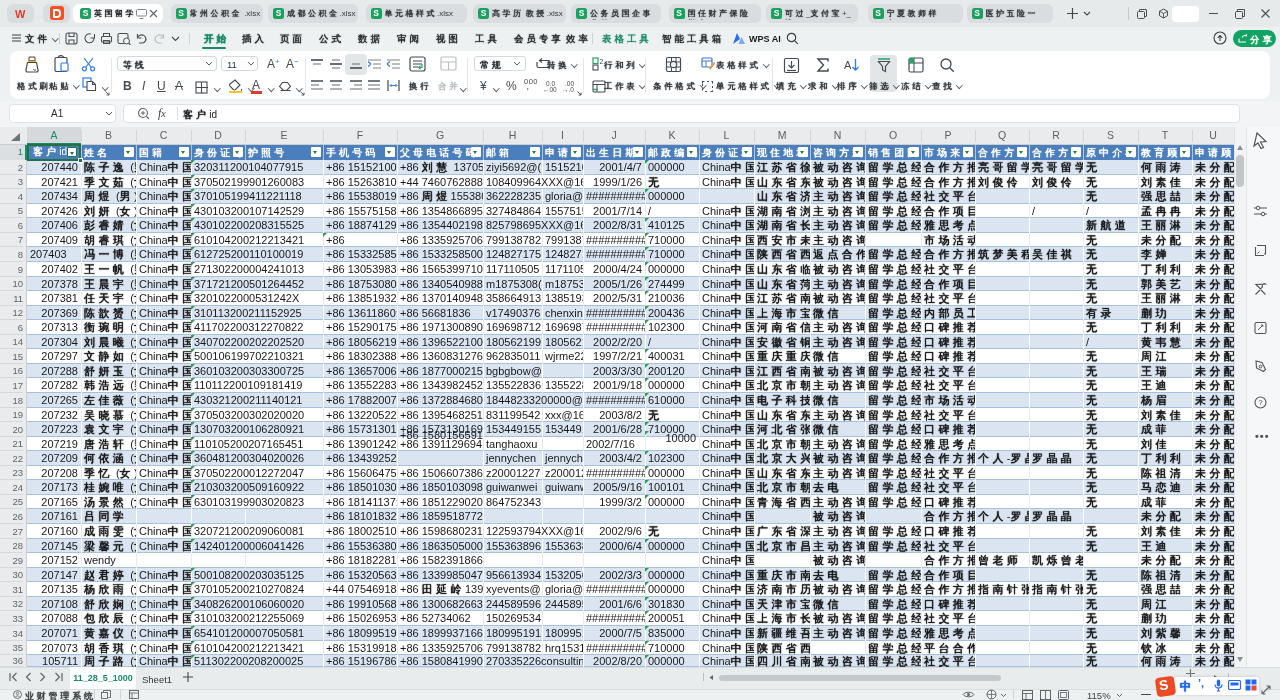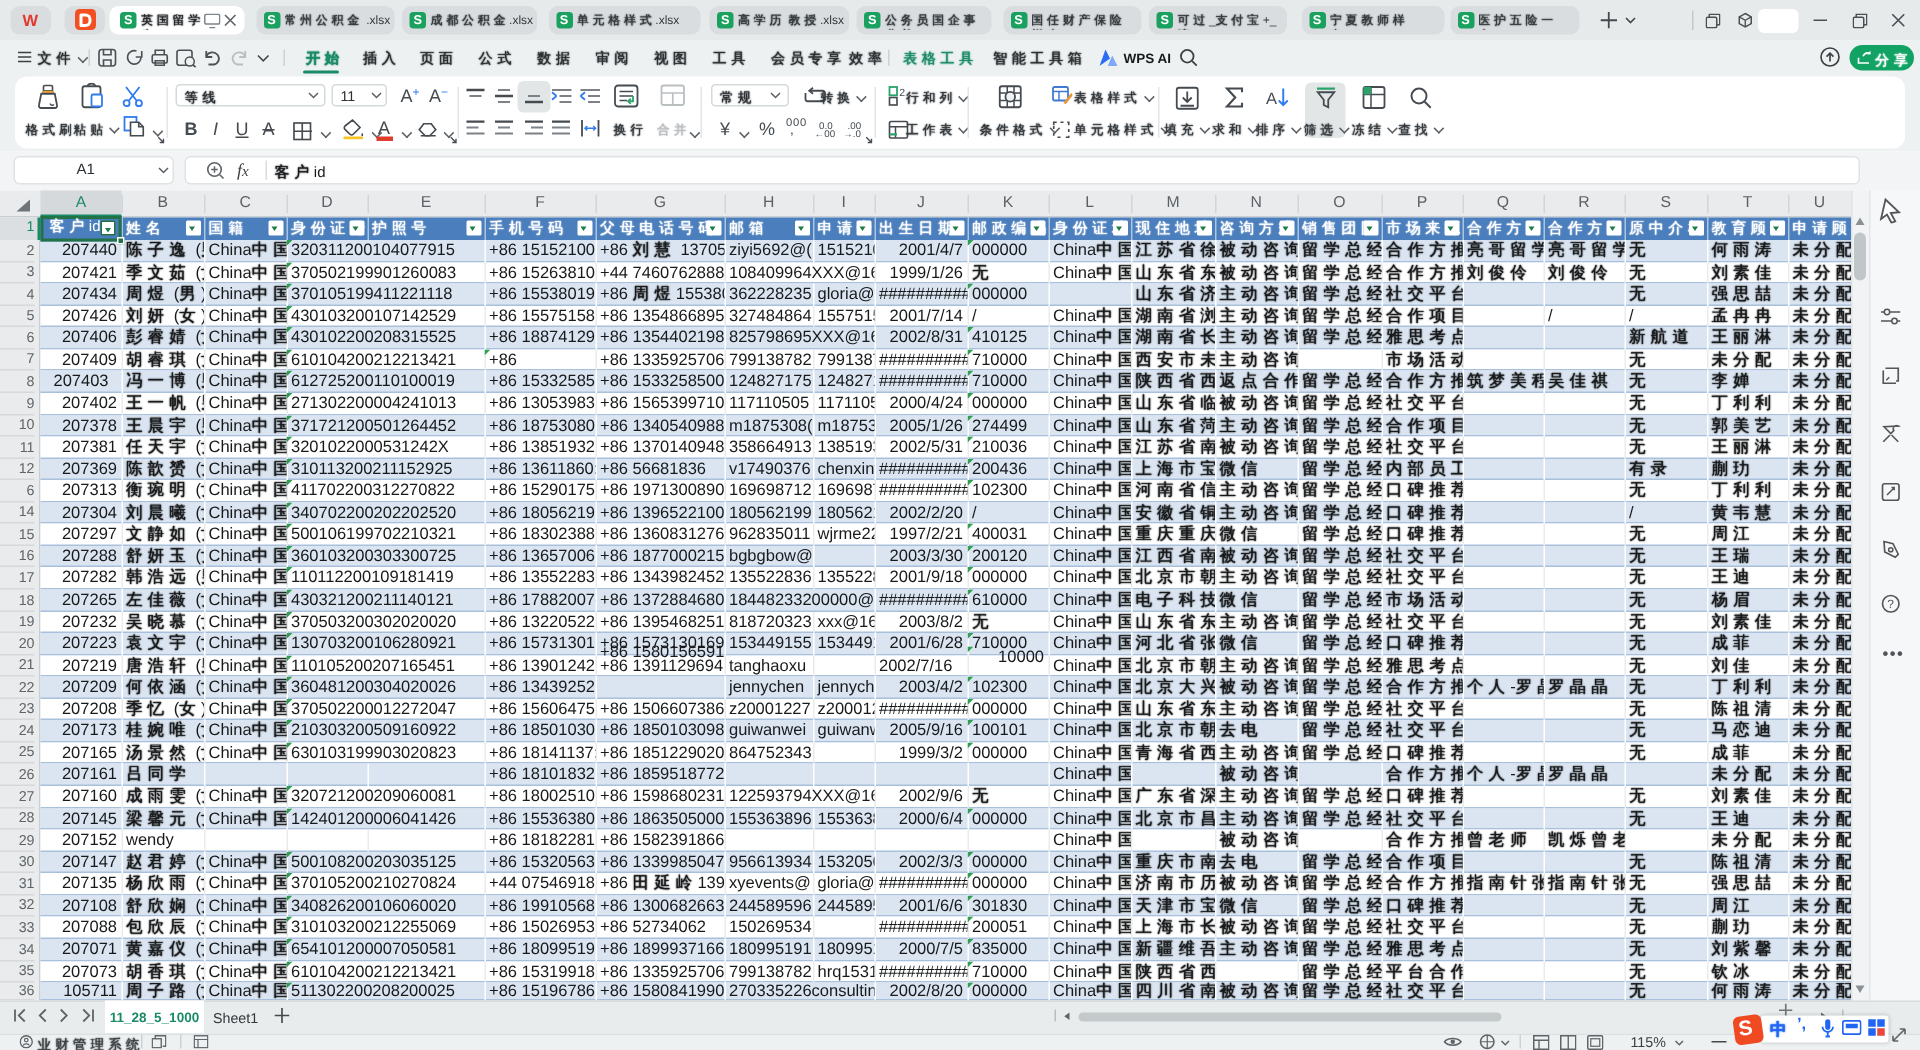--- a/index.html
+++ b/index.html
@@ -767,21 +767,21 @@
 <div class="ab" style="left:699px;top:247px;width:1px;height:15px;background:#ffffff"></div>
 <div class="ab" style="left:754px;top:247px;width:1px;height:15px;background:#ffffff"></div>
 <div class="ab" style="left:810px;top:247px;width:1px;height:15px;background:#ffffff"></div>
 <div class="ab" style="left:865px;top:247px;width:1px;height:15px;background:#ffffff"></div>
 <div class="ab" style="left:921px;top:247px;width:1px;height:15px;background:#ffffff"></div>
 <div class="ab" style="left:975px;top:247px;width:1px;height:15px;background:#ffffff"></div>
 <div class="ab" style="left:1029px;top:247px;width:1px;height:15px;background:#ffffff"></div>
 <div class="ab" style="left:1083px;top:247px;width:1px;height:15px;background:#ffffff"></div>
 <div class="ab" style="left:1138px;top:247px;width:1px;height:15px;background:#ffffff"></div>
 <div class="ab" style="left:1192px;top:247px;width:1px;height:15px;background:#ffffff"></div>
-<div class="cell" style="left:27px;top:247px;width:54px;height:27px;line-height:15px;text-align:center">207403</div>
+<div class="cell" style="left:27px;top:247px;width:54px;height:27px;line-height:15px;text-align:left">207403</div>
 <div class="cell" style="left:81px;top:247px;width:55px;height:15px;line-height:15px;text-align:left"><span class="j">冯一博</span> (<span class="j">男</span></div>
 <div class="cell" style="left:136px;top:247px;width:55px;height:15px;line-height:15px;text-align:left">China<span class="j">中国</span></div>
 <div class="cell" style="left:191px;top:247px;width:132px;height:15px;line-height:15px;text-align:left"><span class="tri"></span>612725200110100019</div>
 <div class="cell" style="left:323px;top:247px;width:74px;height:15px;line-height:15px;text-align:left">+86 15332585</div>
 <div class="cell" style="left:397px;top:247px;width:86px;height:15px;line-height:15px;text-align:left">+86 1533258500</div>
 <div class="cell" style="left:483px;top:247px;width:59px;height:15px;line-height:15px;text-align:left">124827175</div>
 <div class="cell" style="left:542px;top:247px;width:41px;height:15px;line-height:15px;text-align:left">124827175</div>
 <div class="cell" style="left:583px;top:247px;width:62px;height:15px;line-height:15px;text-align:right">##########</div>
 <div class="cell" style="left:645px;top:247px;width:54px;height:15px;line-height:15px;text-align:left"><span class="tri"></span>710000</div>
 <div class="cell" style="left:699px;top:247px;width:55px;height:15px;line-height:15px;text-align:left">China<span class="j">中国</span></div>
@@ -1190,21 +1190,21 @@
 <div class="ab" style="left:1029px;top:408px;width:1px;height:14px;background:#ebebeb"></div>
 <div class="ab" style="left:1083px;top:408px;width:1px;height:14px;background:#ebebeb"></div>
 <div class="ab" style="left:1138px;top:408px;width:1px;height:14px;background:#ebebeb"></div>
 <div class="ab" style="left:1192px;top:408px;width:1px;height:14px;background:#ebebeb"></div>
 <div class="cell" style="left:27px;top:408px;width:54px;height:14px;line-height:14px;text-align:right">207232</div>
 <div class="cell" style="left:81px;top:408px;width:55px;height:14px;line-height:14px;text-align:left"><span class="j">吴晓慕</span> (<span class="j">女</span></div>
 <div class="cell" style="left:136px;top:408px;width:55px;height:14px;line-height:14px;text-align:left">China<span class="j">中国</span></div>
 <div class="cell" style="left:191px;top:408px;width:132px;height:14px;line-height:14px;text-align:left"><span class="tri"></span>370503200302020020</div>
 <div class="cell" style="left:323px;top:408px;width:74px;height:14px;line-height:14px;text-align:left">+86 13220522</div>
 <div class="cell" style="left:397px;top:408px;width:86px;height:14px;line-height:14px;text-align:left">+86 1395468251</div>
-<div class="cell" style="left:483px;top:408px;width:59px;height:14px;line-height:14px;text-align:left">818720323</div>
+<div class="cell" style="left:483px;top:408px;width:59px;height:14px;line-height:14px;text-align:left">831199542</div>
 <div class="cell" style="left:542px;top:408px;width:41px;height:14px;line-height:14px;text-align:left">xxx@163.c</div>
 <div class="cell" style="left:583px;top:408px;width:62px;height:14px;line-height:14px;text-align:right">2003/8/2</div>
 <div class="cell" style="left:645px;top:408px;width:54px;height:14px;line-height:14px;text-align:left"><span class="j">无</span></div>
 <div class="cell" style="left:699px;top:408px;width:55px;height:14px;line-height:14px;text-align:left">China<span class="j">中国</span></div>
 <div class="cell" style="left:754px;top:408px;width:56px;height:14px;line-height:14px;text-align:left"><span class="j">山东省东营</span></div>
 <div class="cell" style="left:810px;top:408px;width:55px;height:14px;line-height:14px;text-align:left"><span class="j">主动咨询</span></div>
 <div class="cell" style="left:865px;top:408px;width:56px;height:14px;line-height:14px;text-align:left"><span class="j">留学总经办</span></div>
 <div class="cell" style="left:921px;top:408px;width:54px;height:14px;line-height:14px;text-align:left"><span class="j">社交平台</span></div>
 <div class="cell" style="left:1083px;top:408px;width:55px;height:14px;line-height:14px;text-align:left"><span class="j">无</span></div>
 <div class="cell" style="left:1138px;top:408px;width:54px;height:14px;line-height:14px;text-align:left"><span class="j">刘素佳</span></div>

